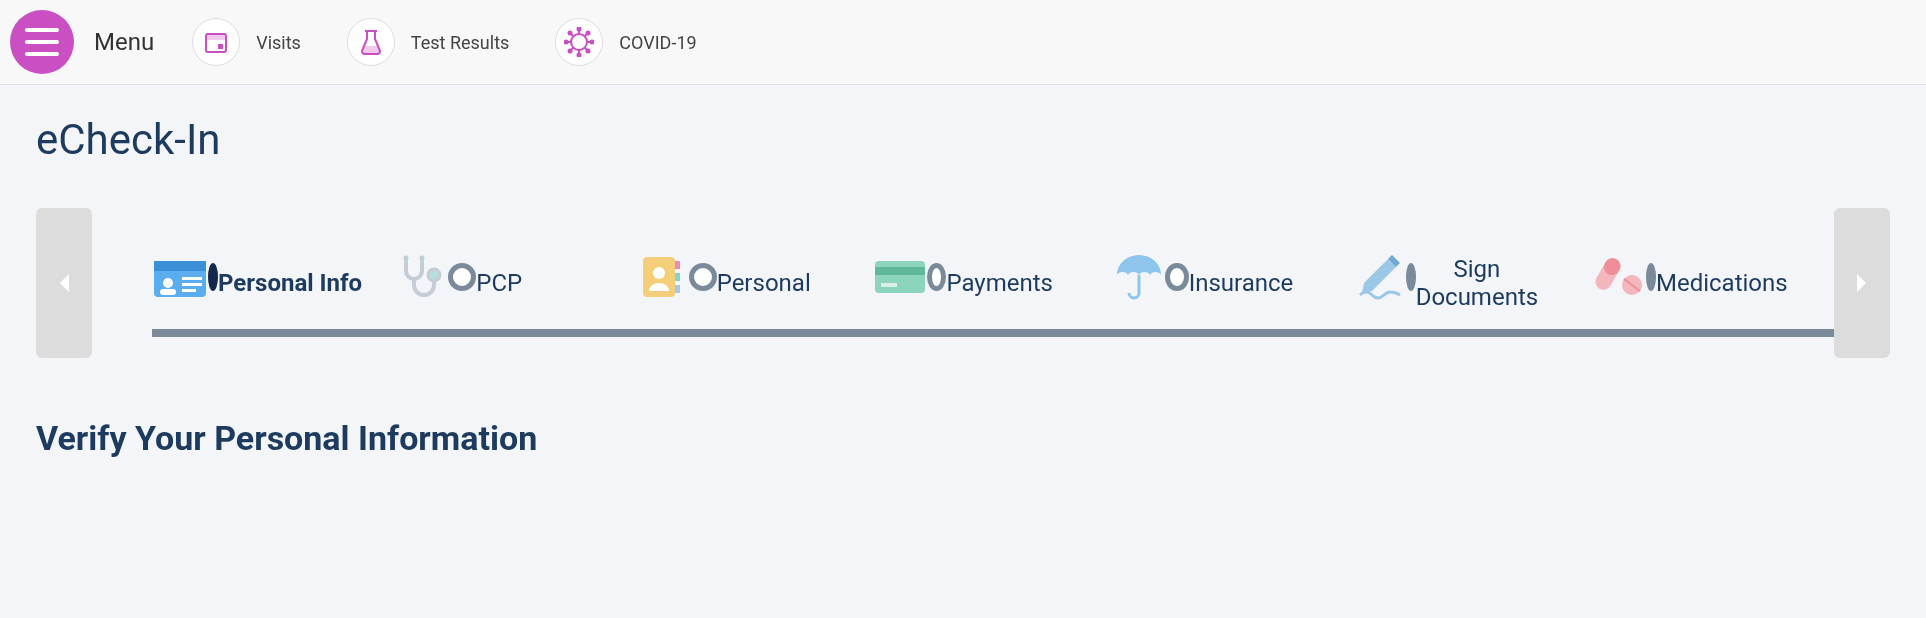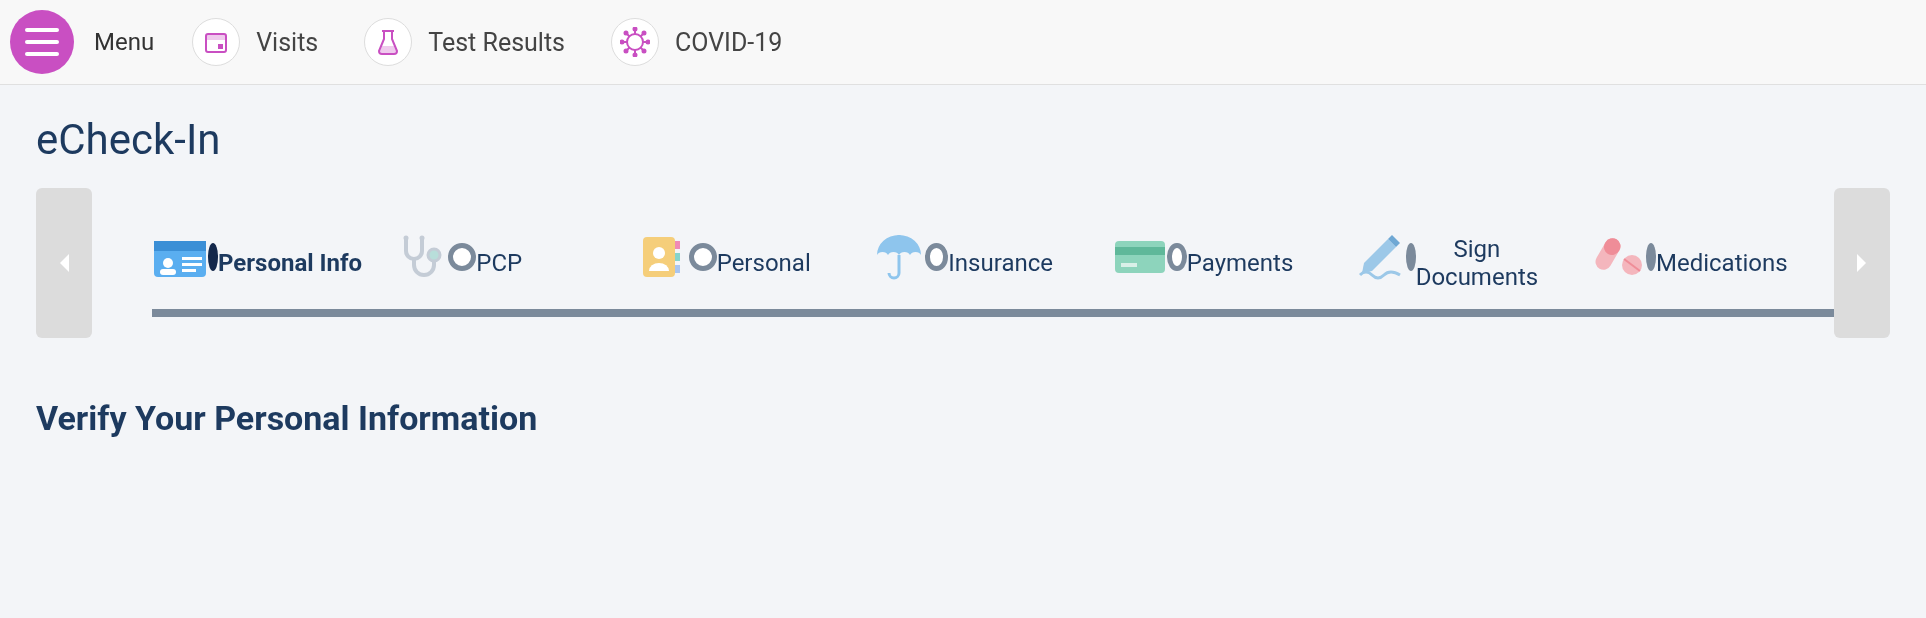--- a/index.html
+++ b/index.html
@@ -38,36 +38,36 @@
       width: 48px;
       height: 48px;
       border-radius: 50%;
       background: #fff;
       border: 1px solid #ddd;
       display: flex;
       align-items: center;
       justify-content: center;
     }
     .nav-item-label {
-      font-size: 25px;
+      font-size: 18px;
       color: #444;
     }
     .menu-label {
       font-size: 24px;
       color: #333;
       margin-left: -10px;
     }
     .content {
       padding: 30px 36px;
     }
     .page-title {
       font-size: 42px;
       color: #1d3a5f;
       font-weight: 400;
-      margin-bottom: 24px;
+      margin-bottom: 44px;
     }
     .stepper-wrap {
       display: flex;
       align-items: center;
       position: relative;
       margin-bottom: 60px;
     }
     .stepper-arrow {
       width: 56px;
       height: 150px;
@@ -257,45 +257,45 @@
             <rect x="36" y="20" width="5" height="8" fill="#85d4cc"></rect>
             <rect x="36" y="32" width="5" height="8" fill="#a8c5f0"></rect>
           </svg>
         </div>
         <div class="step-dot"></div>
         <div class="step-label">Personal</div>
       </div>
 
       <div class="step">
         <div class="step-icon">
+          <svg width="54" height="40" viewBox="0 0 54 40">
+            <rect x="2" y="4" width="50" height="32" rx="4" fill="#8dd4bc"></rect>
+            <rect x="2" y="10" width="50" height="8" fill="#5fb89a"></rect>
+            <rect x="8" y="26" width="16" height="4" fill="#d9f0e8"></rect>
+          </svg>
+        </div>
+        <div class="step-dot"></div>
+        <div class="step-label">Payments</div>
+      </div>
+
+      <div class="step">
+        <div class="step-icon">
           <svg width="52" height="48" viewBox="0 0 52 48">
             <path d="M4 22 A22 20 0 0 1 48 22 A6 5 0 0 0 37 22 A6 5 0 0 0 26 22 A6 5 0 0 0 15 22 A6 5 0 0 0 4 22 Z" fill="#8ec5ed"></path>
             <line x1="26" y1="22" x2="26" y2="40" stroke="#8ec5ed" stroke-width="3"></line>
             <path d="M26 40 A5 5 0 0 1 16 40" fill="none" stroke="#8ec5ed" stroke-width="3"></path>
             <line x1="26" y1="2" x2="26" y2="6" stroke="#8ec5ed" stroke-width="3"></line>
           </svg>
         </div>
         <div class="step-dot"></div>
         <div class="step-label">Insurance</div>
       </div>
 
       <div class="step">
         <div class="step-icon">
-          <svg width="54" height="40" viewBox="0 0 54 40">
-            <rect x="2" y="4" width="50" height="32" rx="4" fill="#8dd4bc"></rect>
-            <rect x="2" y="10" width="50" height="8" fill="#5fb89a"></rect>
-            <rect x="8" y="26" width="16" height="4" fill="#d9f0e8"></rect>
-          </svg>
-        </div>
-        <div class="step-dot"></div>
-        <div class="step-label">Payments</div>
-      </div>
-
-      <div class="step">
-        <div class="step-icon">
           <svg width="52" height="48" viewBox="0 0 52 48">
             <path d="M34 6 L42 14 L18 38 L8 40 L10 30 Z" fill="#9cc8e8"></path>
             <path d="M34 6 L42 14 L46 10 L38 2 Z" fill="#6fa8d4"></path>
             <path d="M6 42 Q12 36 18 42 Q24 48 30 42 Q36 36 46 42" fill="none" stroke="#9cc8e8" stroke-width="3"></path>
           </svg>
         </div>
         <div class="step-dot"></div>
         <div class="step-label wrap">Sign Documents</div>
       </div>
 

